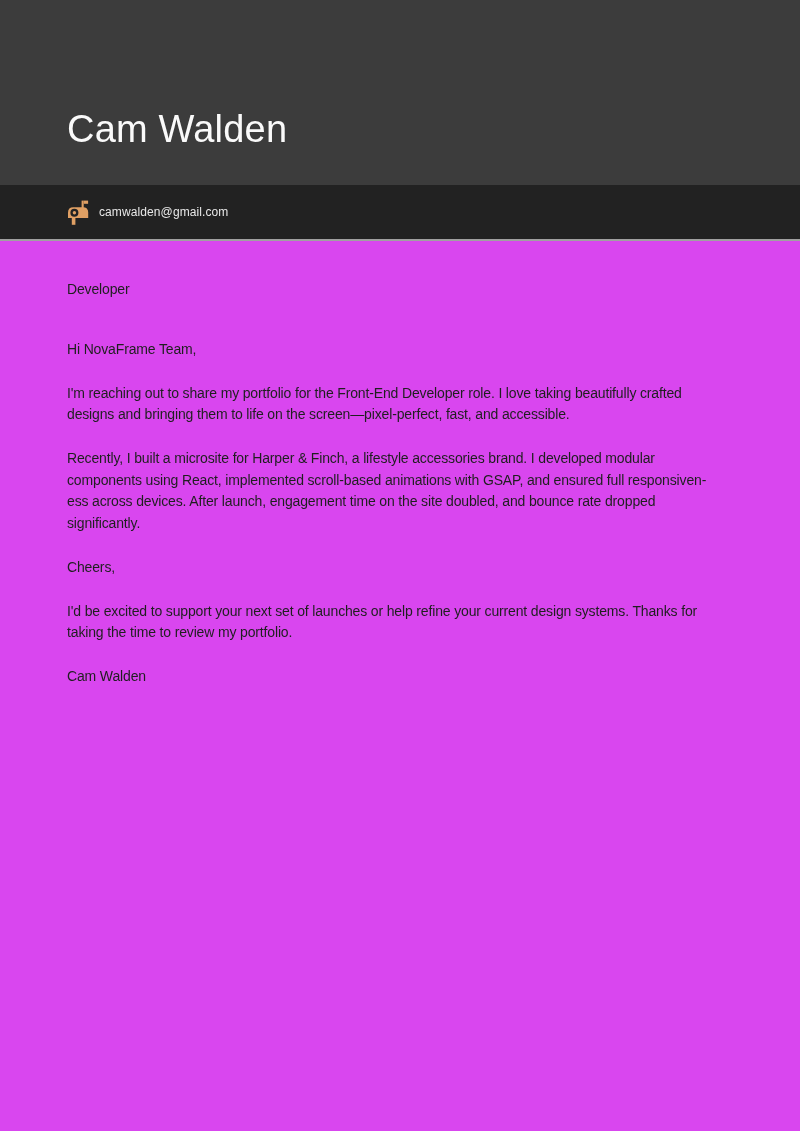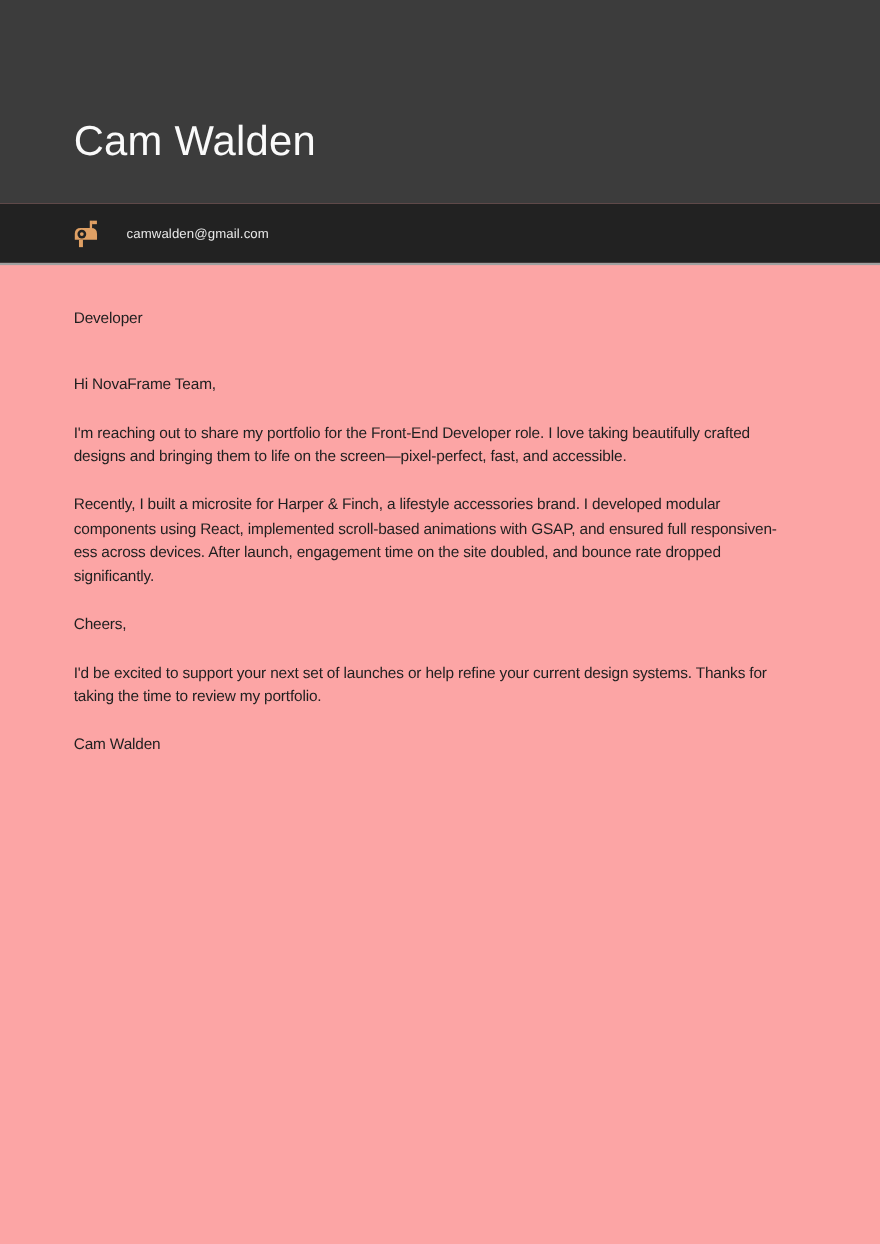--- a/index.html
+++ b/index.html
@@ -3,21 +3,21 @@
 <meta charset="utf-8">
 <style>
   html, body { margin: 0; padding: 0; }
   body {
     font-family: "Liberation Sans", "DejaVu Sans", sans-serif;
     background: #ffffff;
   }
   .page {
     width: 800px;
     height: 1131px;
-    background: #fca5a5;
+    background: #d946ef;
     overflow: hidden;
     position: relative;
   }
   
   .header {
     background: #3c3c3c;
     height: 185px;
     box-sizing: border-box;
     padding: 0 67px 34px;
     display: flex;
@@ -40,21 +40,20 @@
     color: #e59a5f;
   }
   
   .contact-bar {
     background: #222222;
     height: 54px;
     box-sizing: border-box;
     display: flex;
     align-items: center;
     padding: 0 67px;
-    gap: 16px;
   }
   .mail-icon {
     width: 23px;
     height: 25px;
     display: inline-flex;
     align-items: center;
     justify-content: center;
     margin-right: 9px;
     flex: 0 0 auto;
   }

